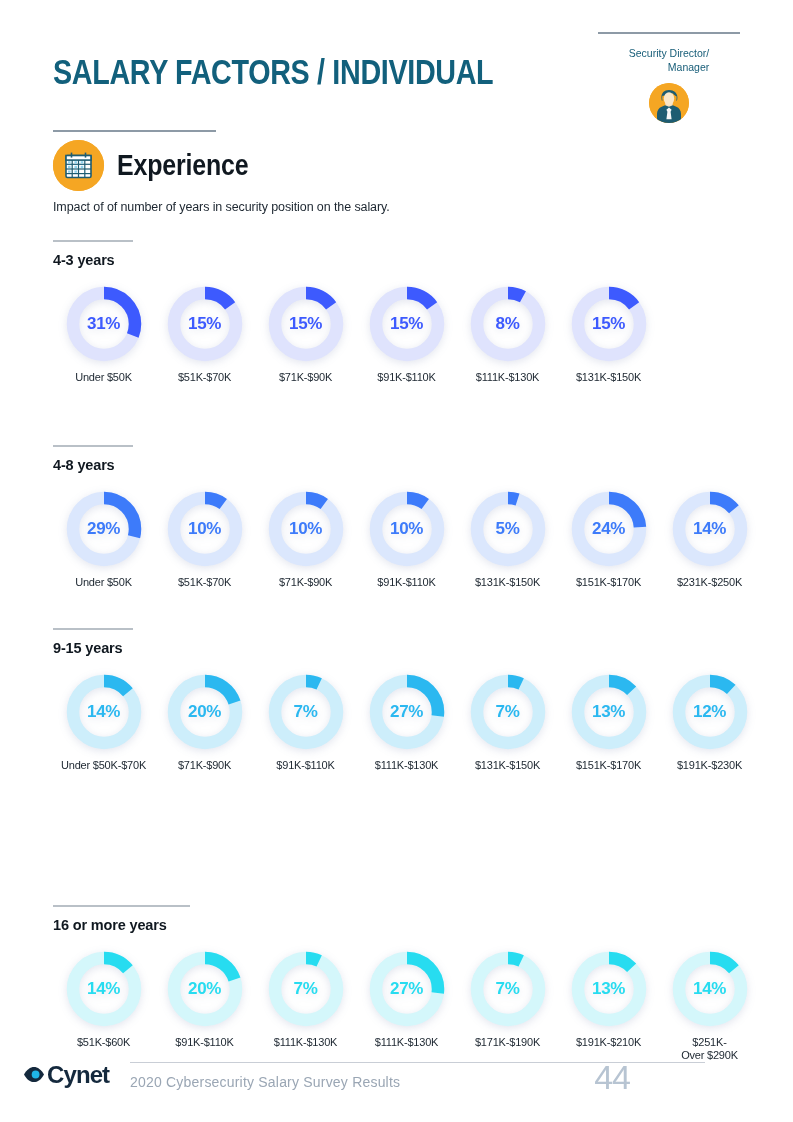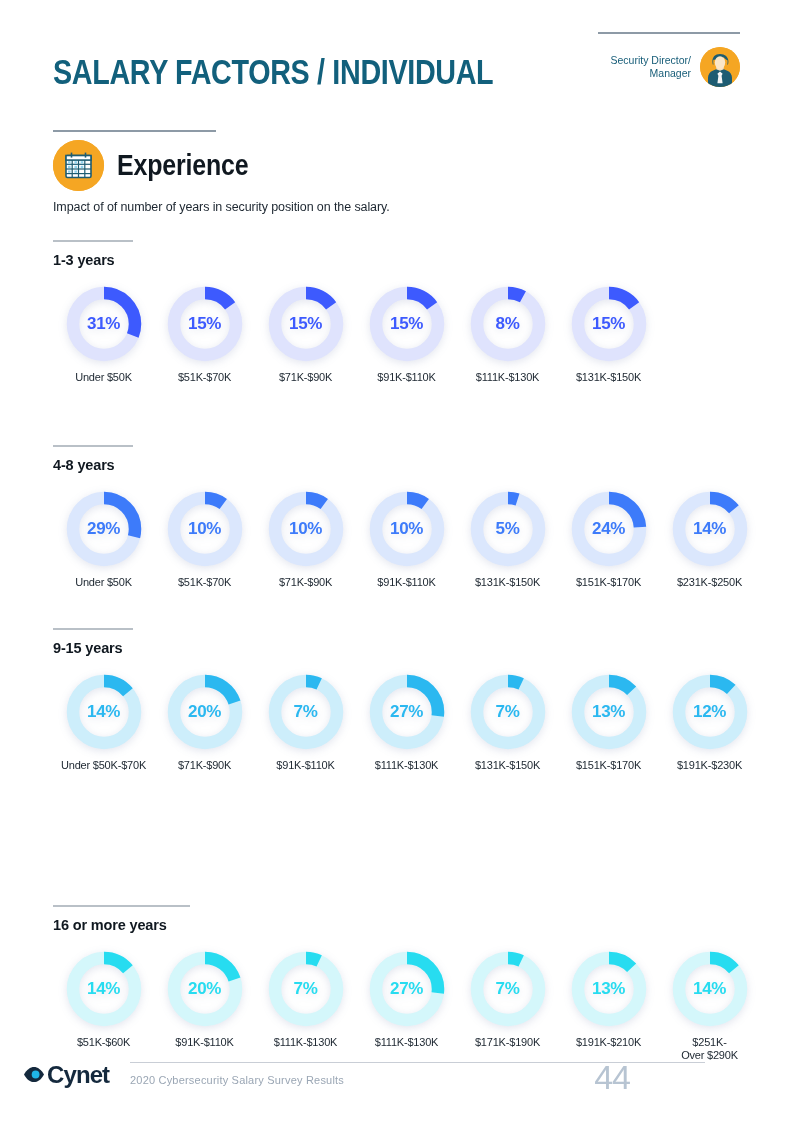--- a/index.html
+++ b/index.html
@@ -28,20 +28,21 @@
     width: 142px;
     height: 2px;
     background: #8d9aa6;
     margin-bottom: 13px;
   }
   .badge-row {
     display: flex;
     align-items: center;
     justify-content: flex-end;
     gap: 9px;
+    flex-direction: column;
   }
   .badge-text {
     font-size: 10.5px;
     line-height: 13.5px;
     color: #175d78;
     text-align: right;
     font-weight: 400;
     white-space: pre-line;
   }
   .avatar {
@@ -191,21 +192,21 @@
     top: 10px;
     width: 575px;
     height: 1px;
     background: #c9ced6;
   }
   .footer-text {
     position: absolute;
     left: 130px;
     top: 22px;
     font-family: "Liberation Sans Narrow", "Liberation Sans", sans-serif;
-    font-size: 11px;
+    font-size: 14px;
     color: #9aa6b4;
     letter-spacing: 0.2px;
   }
   .page-num {
     position: absolute;
     right: 40px;
     top: 6px;
     font-family: "Liberation Sans Narrow", "Liberation Sans", sans-serif;
     font-size: 34px;
     color: #b7c4d2;
@@ -267,21 +268,21 @@
         </g>
       </svg>
     </div>
     <div class="exp-title">Experience</div>
   </div>
   <p class="exp-sub">Impact of of number of years in security position on the salary.</p>
 
   <div id="sections">
       <div class="section" style="top: 240px;">
         <div class="sec-rule" style="width: 80px;"></div>
-        <div class="sec-title">1-3 years</div>
+        <div class="sec-title">4-3 years</div>
         <div class="donut-row">
           <div class="donut-cell">
             <div class="donut">
               <svg viewBox="0 0 76 76">
                 <circle cx="38" cy="38" r="31" fill="none" stroke="#dfe3fd" stroke-width="12.5"></circle>
                 <circle cx="38" cy="38" r="31" fill="none" stroke="#3d5afe" stroke-width="12.5" stroke-dasharray="60.38 194.78" transform="rotate(-90 38 38)"></circle>
               </svg>
               <div class="val" style="color: rgb(61, 90, 254); text-align: right;">31%</div>
             </div>
             <div class="cap">Under $50K</div>

